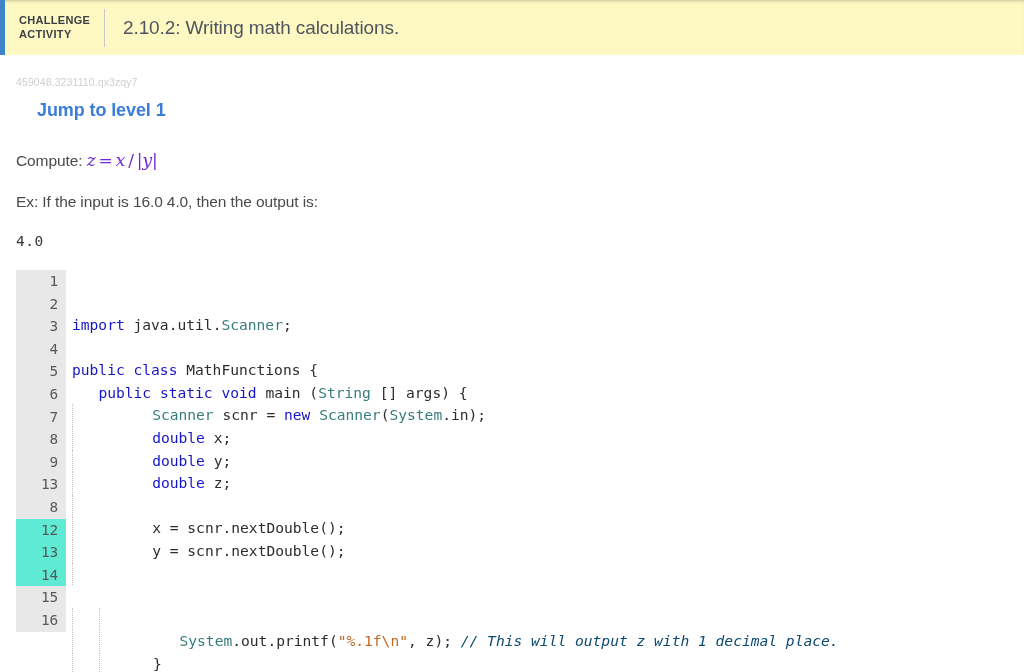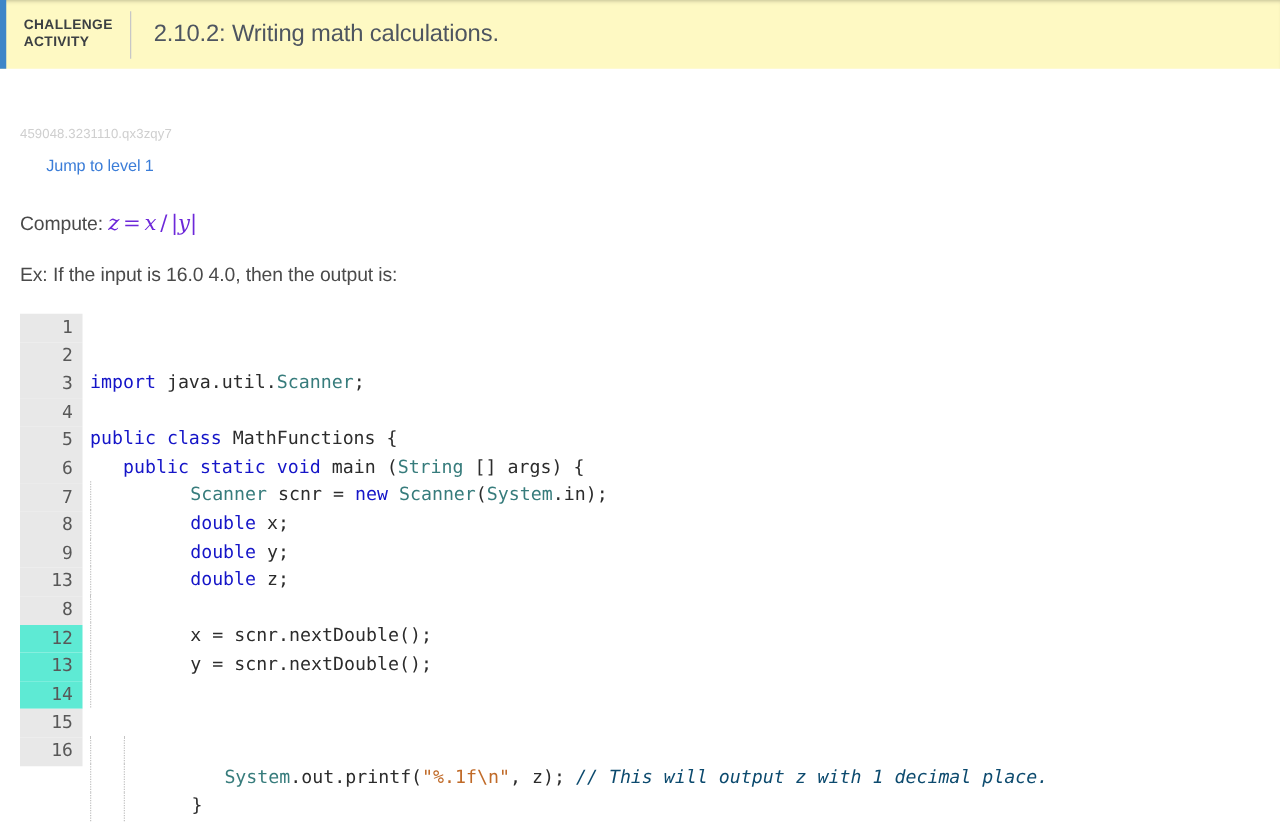--- a/index.html
+++ b/index.html
@@ -45,34 +45,33 @@
   .header-title {
     padding-left: 18px;
     font-size: 19px;
     color: #4e5560;
     letter-spacing: -0.1px;
   }
 
   
   .content {
     padding: 0 16px;
-    margin-top: 25px;
   }
   .challenge-id {
     font-size: 10.5px;
     color: #cfcfcf;
     padding-top: 21px;
     letter-spacing: 0.1px;
   }
   .jump-link {
     display: block;
     margin-top: 12px;
     margin-left: 21px;
-    font-size: 13px;
-    font-weight: normal;
+    font-size: 18px;
+    font-weight: bold;
     color: #3b7dd8;
     text-decoration: none;
     letter-spacing: -0.1px;
   }
   .prompt-line {
     font-size: 15.5px;
     color: #4a4a4a;
     margin-top: 0;
     letter-spacing: -0.1px;
   }
@@ -173,20 +172,21 @@
 
   <div class="prompt-line" id="compute-line">
     <span>Compute:</span>
     <span class="math">
       <span class="it">z</span><span class="op">=</span><span class="it">x</span><span class="op">/</span><span class="bar">|</span><span class="it">y</span><span class="bar">|</span>
     </span>
   </div>
 
   <div class="prompt-line" id="example-line">Ex: If the input is 16.0 4.0, then the output is:</div>
 
+  <div class="output-sample">4.0</div>
 
 </div>
 
 <div class="editor" id="editor">
     <div class="code-row">
       <div class="gutter">1</div>
       <div class="code-cell"><span class="kw">import</span><span class="pln"> </span><span class="pln">java</span><span class="pln">.</span><span class="pln">util</span><span class="pln">.</span><span class="typ">Scanner</span><span class="pln">;</span></div>
     </div>
     <div class="code-row">
       <div class="gutter">2</div>

